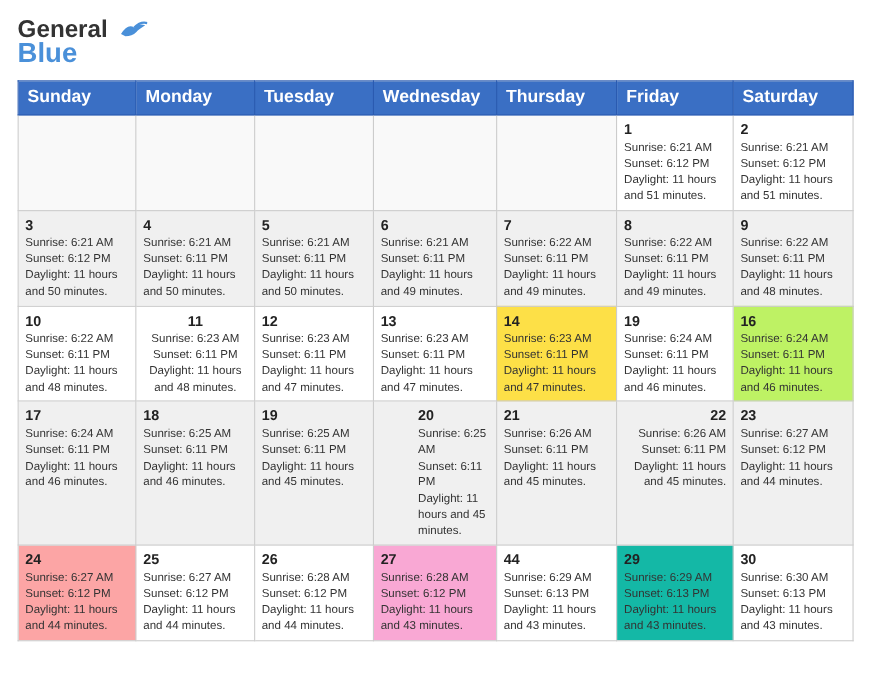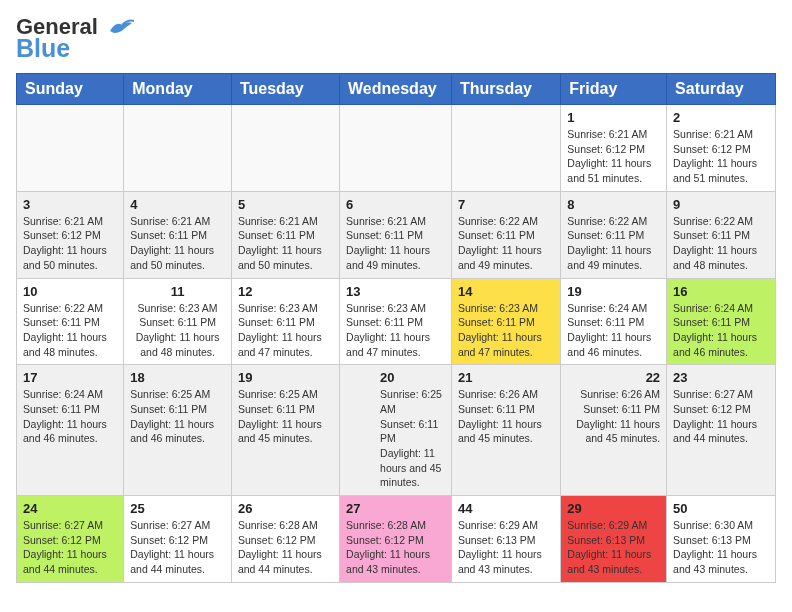--- a/index.html
+++ b/index.html
@@ -208,43 +208,43 @@
         <td style="background: rgb(240, 240, 240); text-align: right;">
           <div class="day-num">22</div>
           <div class="day-info">Sunrise: 6:26 AM<br>Sunset: 6:11 PM<br>Daylight: 11 hours and 45 minutes.</div>
         </td>
         <td style="background: rgb(240, 240, 240);">
           <div class="day-num">23</div>
           <div class="day-info">Sunrise: 6:27 AM<br>Sunset: 6:12 PM<br>Daylight: 11 hours and 44 minutes.</div>
         </td>
       </tr>
       <tr>
-        <td style="background: #bef264;">
+        <td style="background: #fca5a5;">
           <div class="day-num">24</div>
           <div class="day-info">Sunrise: 6:27 AM<br>Sunset: 6:12 PM<br>Daylight: 11 hours and 44 minutes.</div>
         </td>
         <td style="background: rgb(255, 255, 255);">
           <div class="day-num">25</div>
           <div class="day-info">Sunrise: 6:27 AM<br>Sunset: 6:12 PM<br>Daylight: 11 hours and 44 minutes.</div>
         </td>
         <td style="background: rgb(255, 255, 255);">
           <div class="day-num">26</div>
           <div class="day-info">Sunrise: 6:28 AM<br>Sunset: 6:12 PM<br>Daylight: 11 hours and 44 minutes.</div>
         </td>
         <td style="background: #f9a8d4;">
           <div class="day-num">27</div>
           <div class="day-info">Sunrise: 6:28 AM<br>Sunset: 6:12 PM<br>Daylight: 11 hours and 43 minutes.</div>
         </td>
         <td style="background: rgb(255, 255, 255);">
           <div class="day-num">44</div>
           <div class="day-info">Sunrise: 6:29 AM<br>Sunset: 6:13 PM<br>Daylight: 11 hours and 43 minutes.</div>
         </td>
-        <td style="background: #ef4444; margin-top: 32px;">
+        <td style="background: #14b8a6; margin-top: 32px;">
           <div class="day-num">29</div>
           <div class="day-info">Sunrise: 6:29 AM<br>Sunset: 6:13 PM<br>Daylight: 11 hours and 43 minutes.</div>
         </td>
         <td style="background: rgb(255, 255, 255);">
-          <div class="day-num">50</div>
+          <div class="day-num">30</div>
           <div class="day-info">Sunrise: 6:30 AM<br>Sunset: 6:13 PM<br>Daylight: 11 hours and 43 minutes.</div>
         </td>
       </tr>
     </tbody>
 </table>
 
 </body></html>

